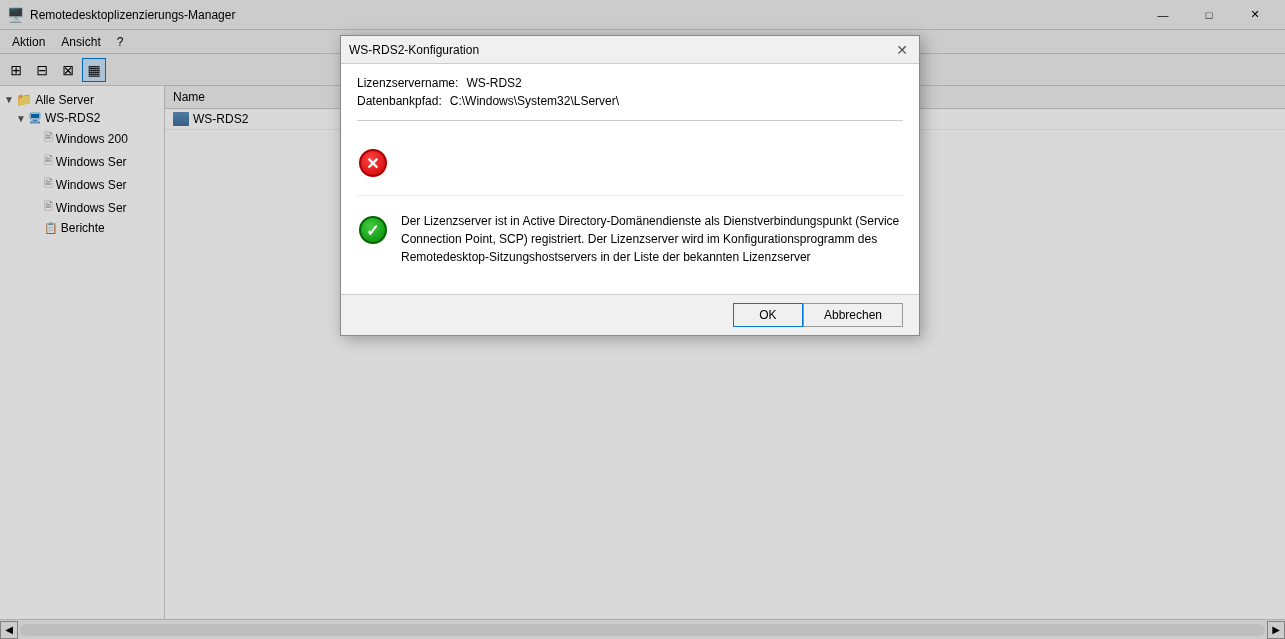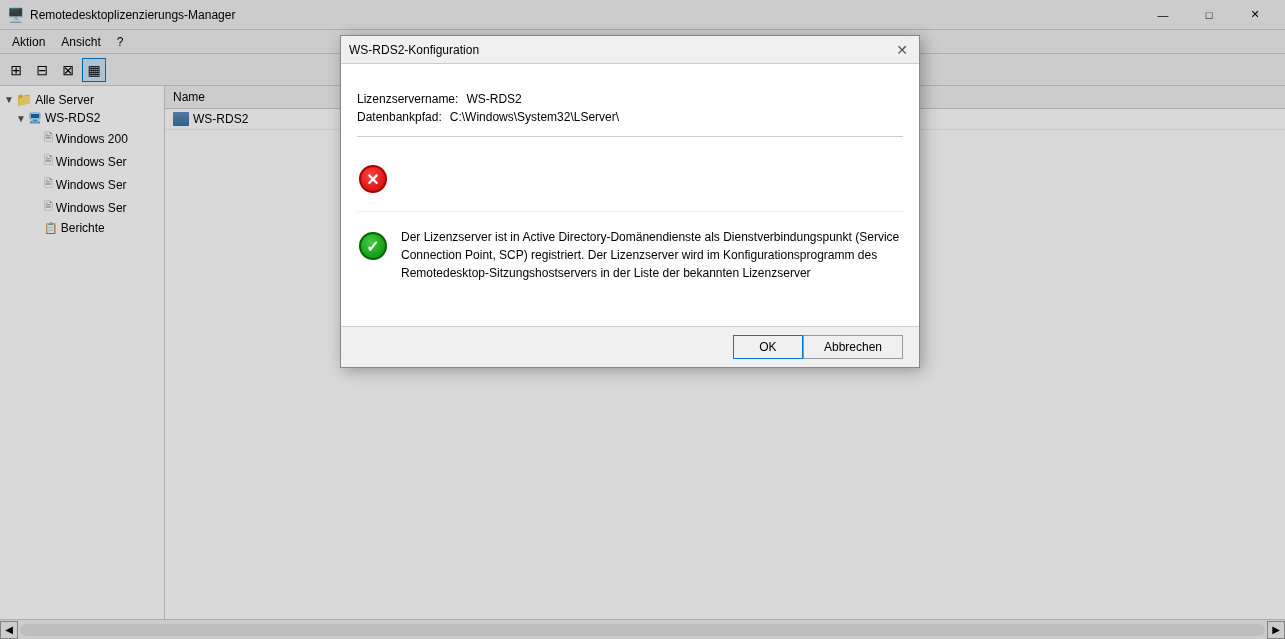--- a/index.html
+++ b/index.html
@@ -252,21 +252,21 @@
       background: transparent;
       cursor: pointer;
       font-size: 14px;
       display: flex;
       align-items: center;
       justify-content: center;
       color: #555;
     }
 
     .dialog-body {
-      padding: 28px 16px;
+      padding: 12px 16px;
       background: #fff;
       flex: 1;
     }
 
     .dialog-info-section {
       margin-bottom: 12px;
     }
     .dialog-info-row {
       font-size: 12px;
       color: #000;

